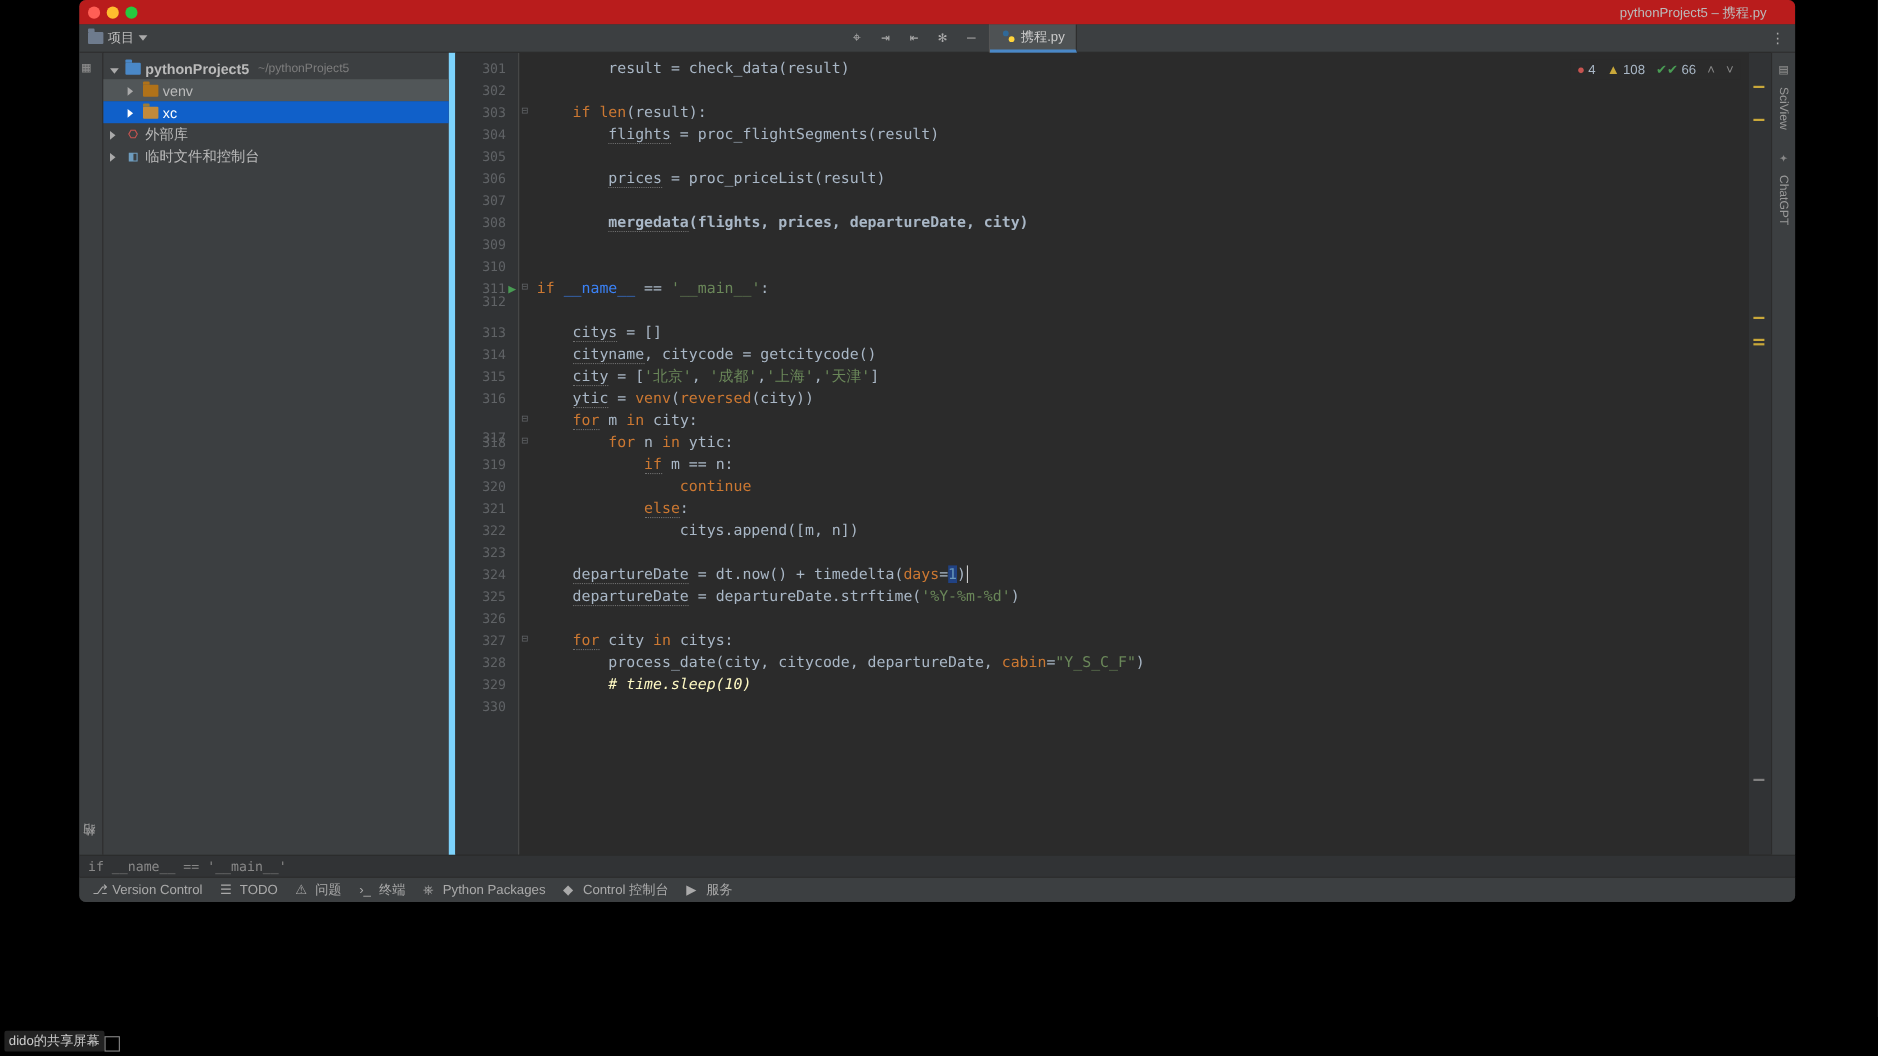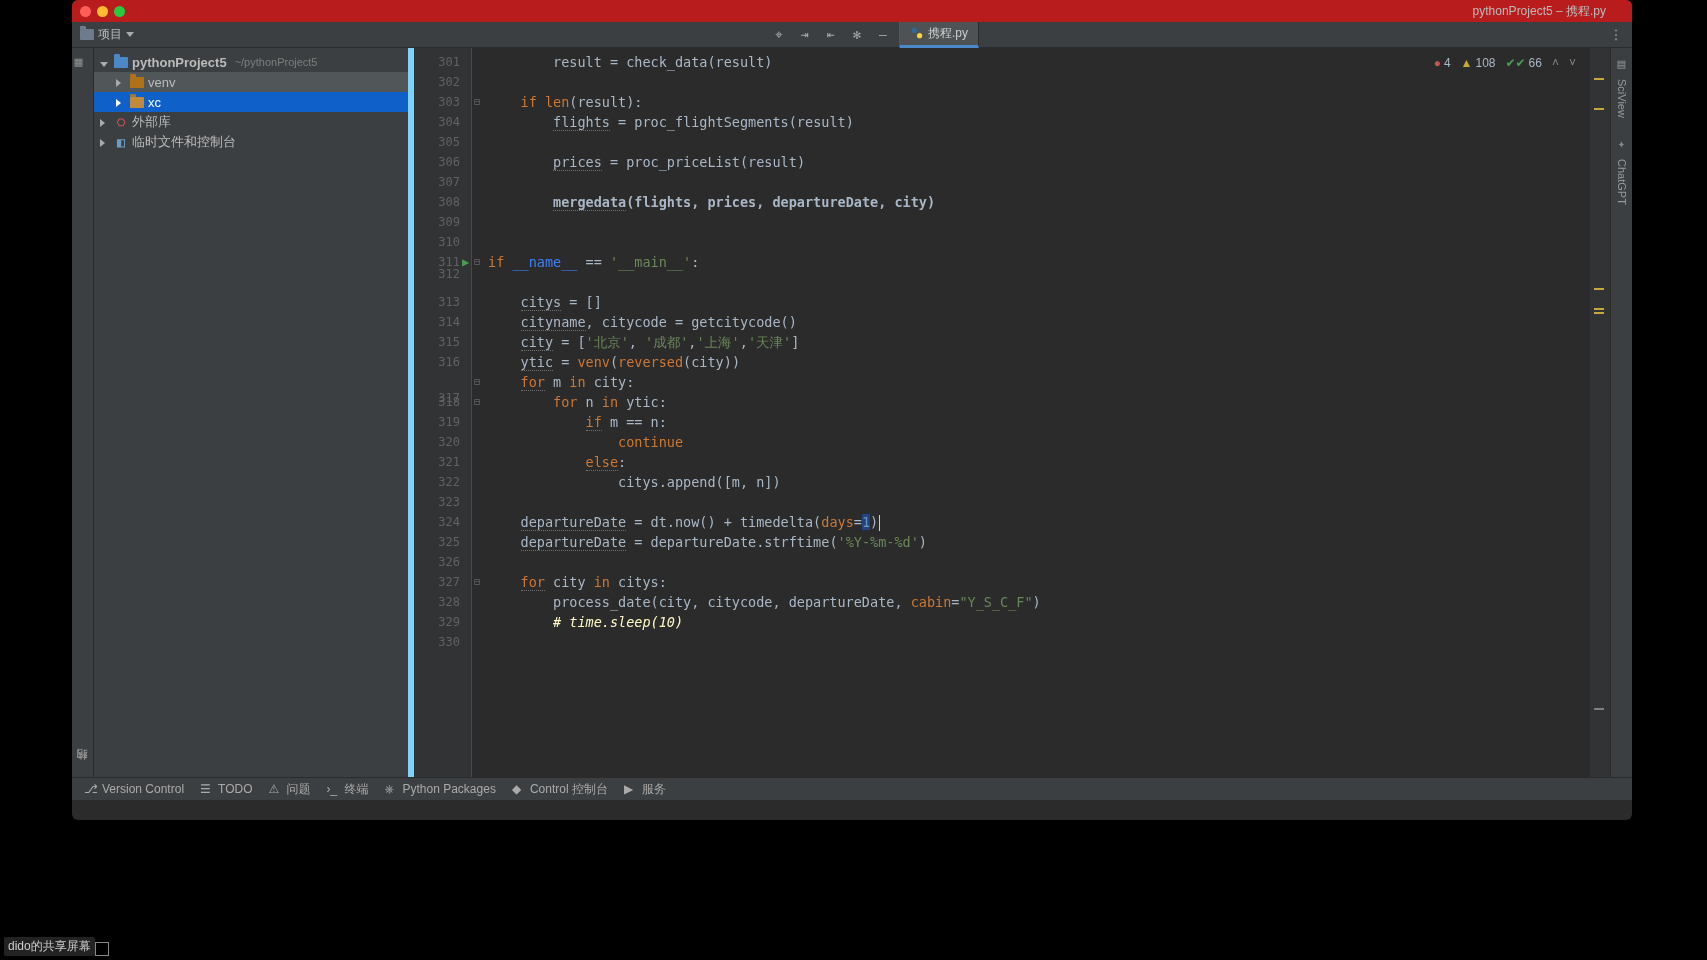--- a/index.html
+++ b/index.html
@@ -297,20 +297,23 @@
     </div>
 
     <div class="right-gutter">
       <span style="color:#888">▤</span>
       <span class="rg-label">SciView</span>
       <span style="color:#888;margin-top:10px">✦</span>
       <span class="rg-label">ChatGPT</span>
     </div>
   </div>
 
+  <div class="breadcrumb">
+    <span>if __name__ == '__main__'</span>
+  </div>
 
   <div class="bottom-tabs">
     <div class="bt-item">
         <span class="bt-ic">⎇</span>
         <span>Version Control</span>
       </div>
     <div class="bt-item">
         <span class="bt-ic">☰</span>
         <span>TODO</span>
       </div>

